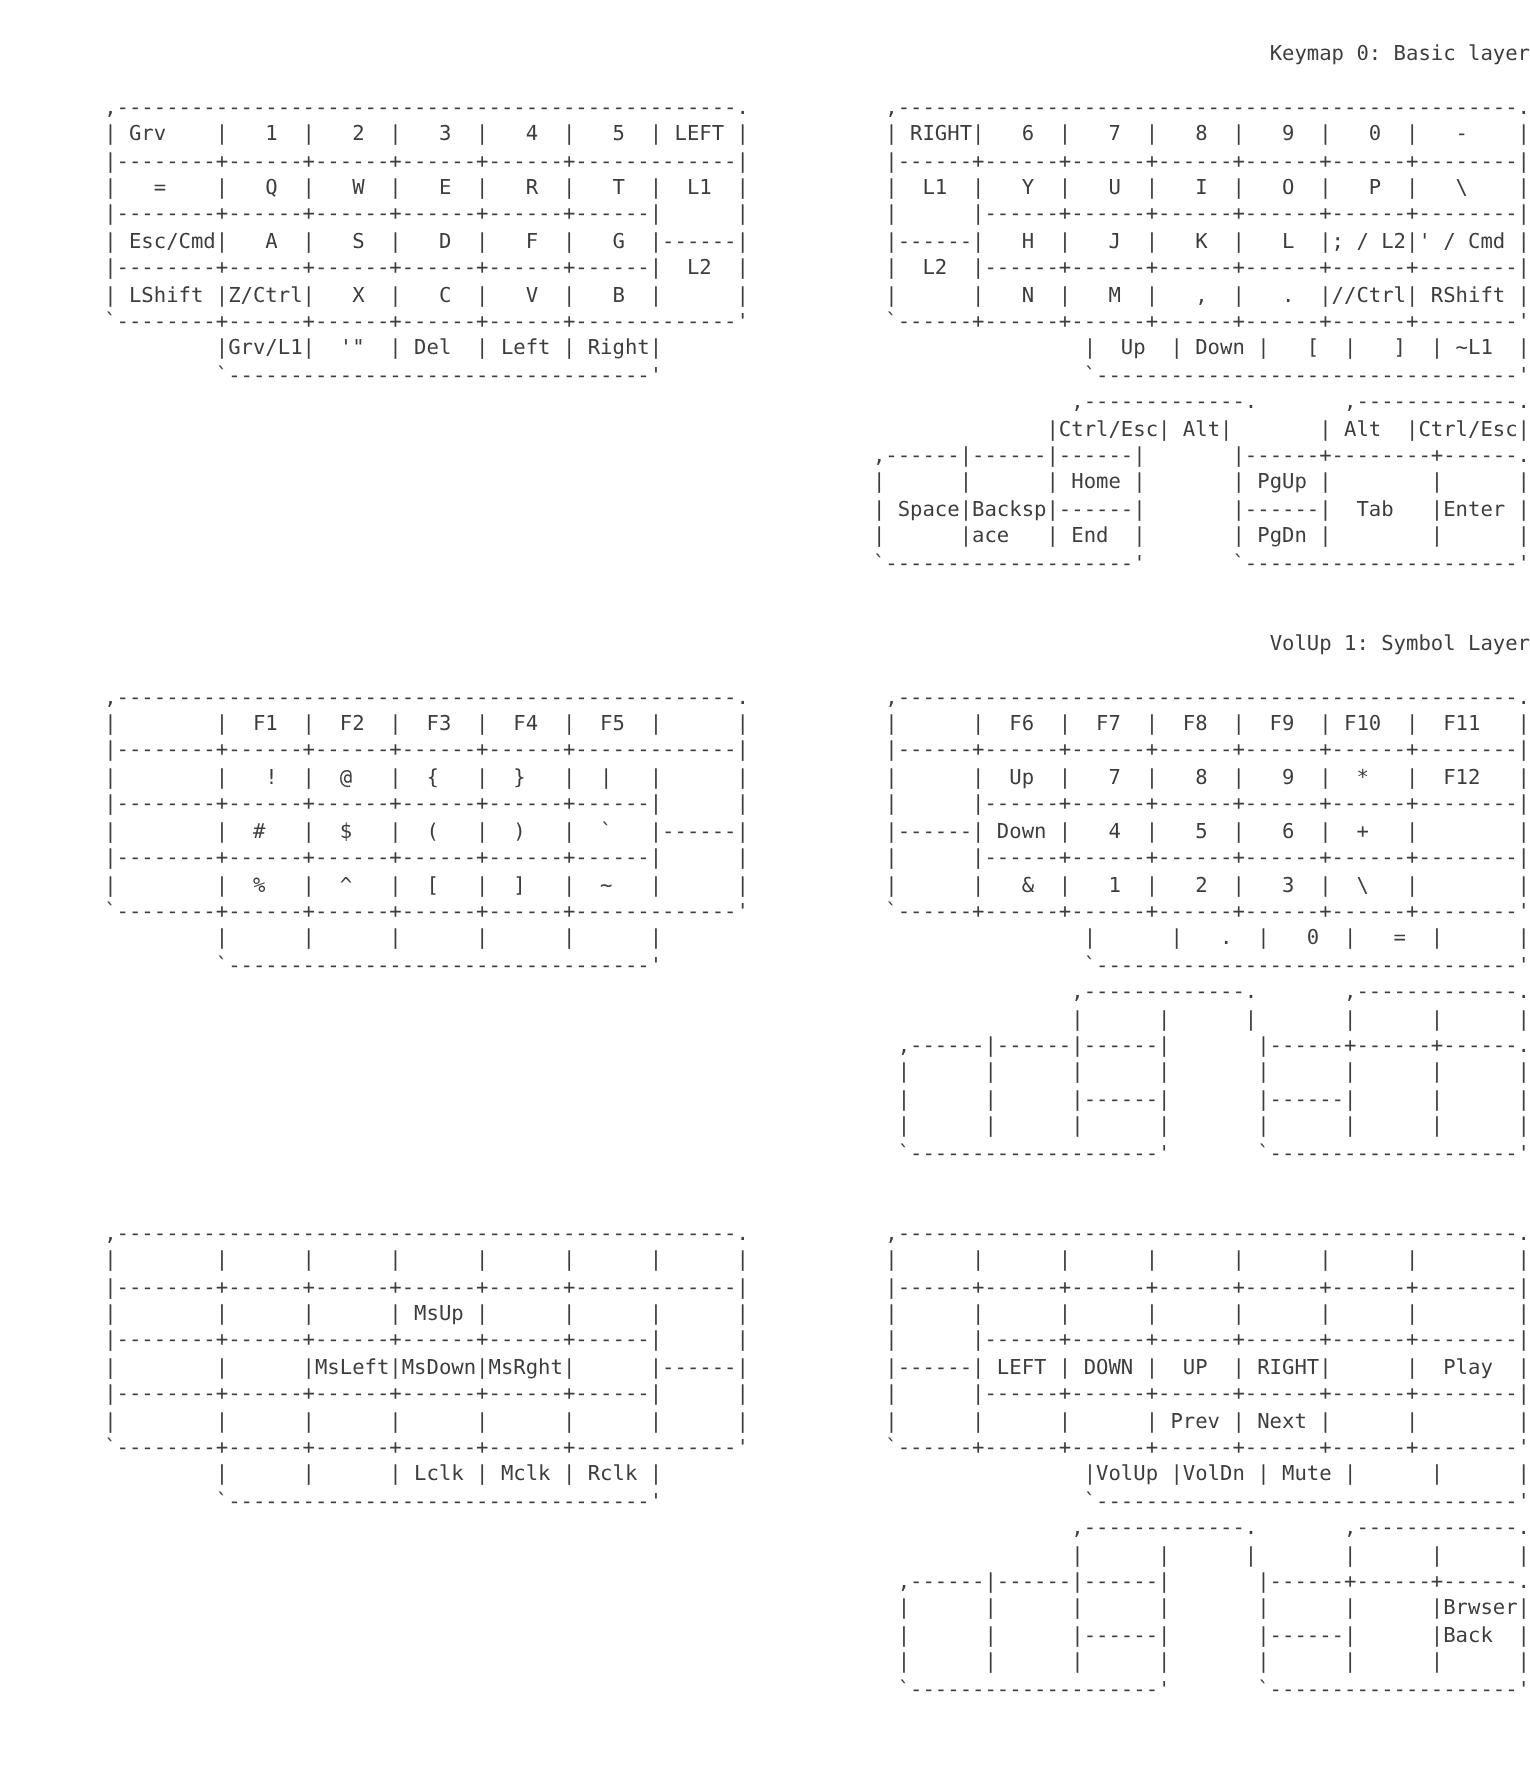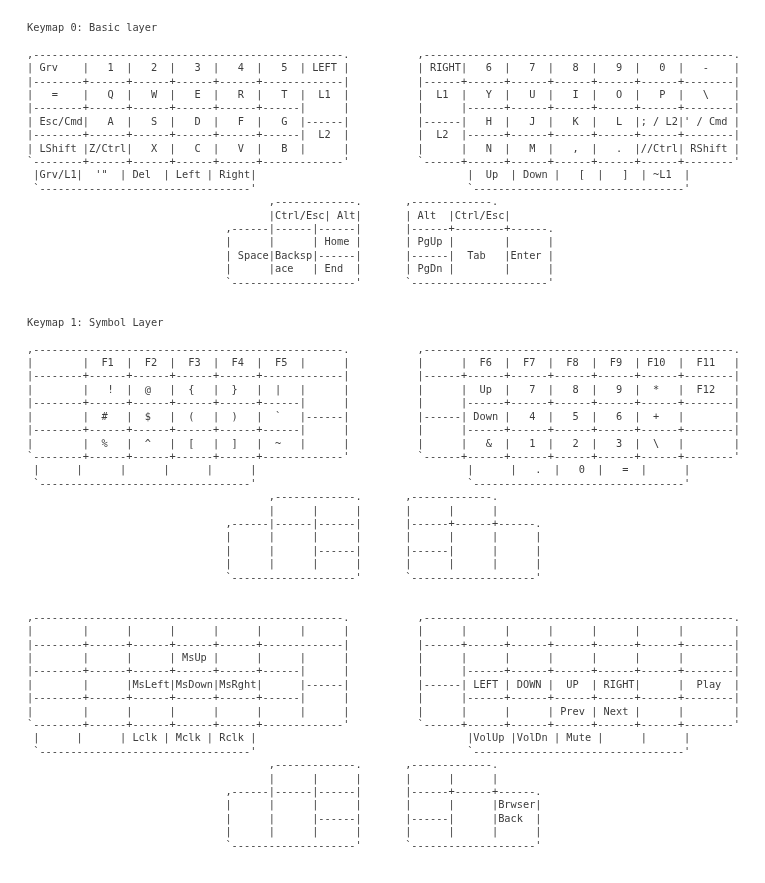--- a/index.html
+++ b/index.html
@@ -34,21 +34,21 @@
   .keymap-art {
     margin: 0;
     font: inherit;
     white-space: pre;
     letter-spacing: 0;
   }
 </style>
 </head>
 <body style="background: rgb(255, 255, 255);">
 
-<div class="doc" style="color: rgb(61, 61, 61);">
+<div class="doc" style="color: rgb(61, 61, 61); text-align: right;">
 
   <section class="keymap-block">
     <div class="keymap-title">Keymap 0: Basic layer</div>
     <pre class="keymap-art">,--------------------------------------------------.           ,--------------------------------------------------.
 | Grv    |   1  |   2  |   3  |   4  |   5  | LEFT |           | RIGHT|   6  |   7  |   8  |   9  |   0  |   -    |
 |--------+------+------+------+------+-------------|           |------+------+------+------+------+------+--------|
 |   =    |   Q  |   W  |   E  |   R  |   T  |  L1  |           |  L1  |   Y  |   U  |   I  |   O  |   P  |   \    |
 |--------+------+------+------+------+------|      |           |      |------+------+------+------+------+--------|
 | Esc/Cmd|   A  |   S  |   D  |   F  |   G  |------|           |------|   H  |   J  |   K  |   L  |; / L2|' / Cmd |
 |--------+------+------+------+------+------|  L2  |           |  L2  |------+------+------+------+------+--------|
@@ -59,21 +59,21 @@
                                        ,-------------.       ,-------------.
                                        |Ctrl/Esc| Alt|       | Alt  |Ctrl/Esc|
                                 ,------|------|------|       |------+--------+------.
                                 |      |      | Home |       | PgUp |        |      |
                                 | Space|Backsp|------|       |------|  Tab   |Enter |
                                 |      |ace   | End  |       | PgDn |        |      |
                                 `--------------------'       `----------------------'</pre>
   </section>
 
   <section class="keymap-block">
-    <div class="keymap-title">Keymap 1: Symbol Layer</div>
+    <div class="keymap-title">VolUp 1: Symbol Layer</div>
     <pre class="keymap-art">,--------------------------------------------------.           ,--------------------------------------------------.
 |        |  F1  |  F2  |  F3  |  F4  |  F5  |      |           |      |  F6  |  F7  |  F8  |  F9  | F10  |  F11   |
 |--------+------+------+------+------+-------------|           |------+------+------+------+------+------+--------|
 |        |   !  |  @   |  {   |  }   |  |   |      |           |      |  Up  |   7  |   8  |   9  |  *   |  F12   |
 |--------+------+------+------+------+------|      |           |      |------+------+------+------+------+--------|
 |        |  #   |  $   |  (   |  )   |  `   |------|           |------| Down |   4  |   5  |   6  |  +   |        |
 |--------+------+------+------+------+------|      |           |      |------+------+------+------+------+--------|
 |        |  %   |  ^   |  [   |  ]   |  ~   |      |           |      |   &amp;  |   1  |   2  |   3  |  \   |        |
 `--------+------+------+------+------+-------------'           `------+------+------+------+------+------+--------'
  |      |      |      |      |      |                                  |      |   .  |   0  |   =  |      |

